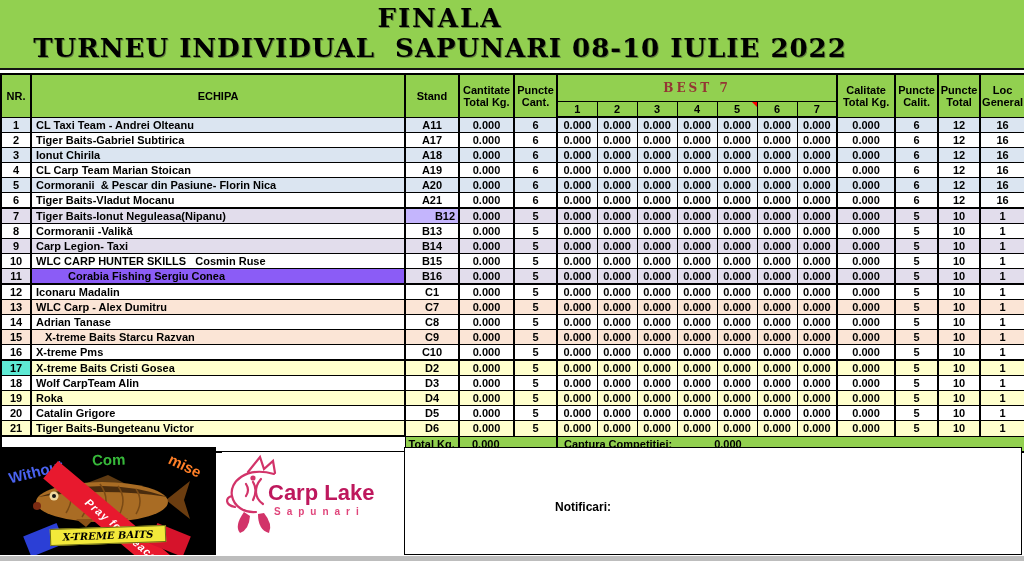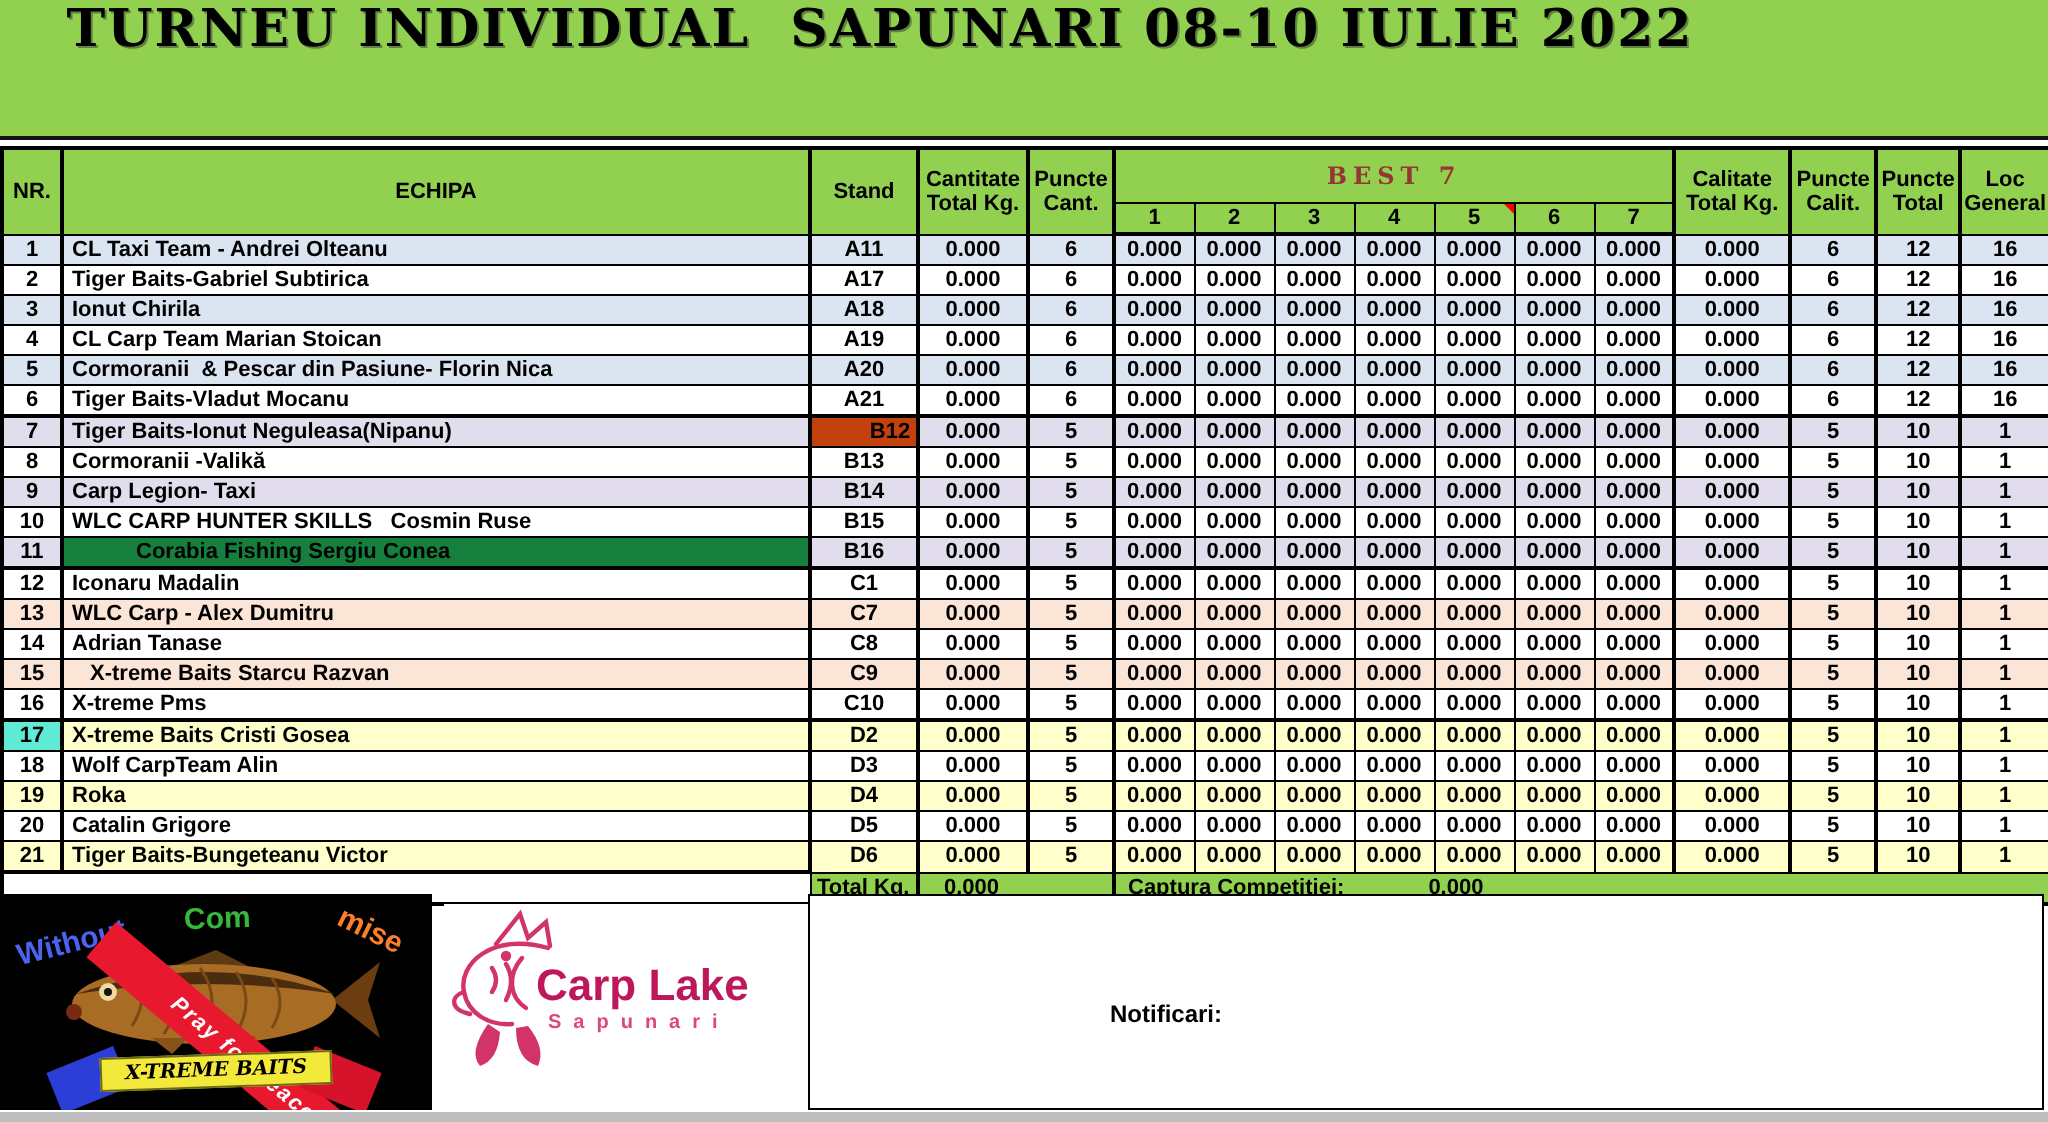--- a/index.html
+++ b/index.html
@@ -79,20 +79,21 @@
                 font:bold 12px "Liberation Sans", sans-serif; color:#000; }
   .bottom-strip { position:absolute; left:0; top:556px; width:1024px; height:5px; background:#BDBDBD; }
 </style>
 </head>
 <body>
 
 <div class="page">
 
   <div class="title-band">
     <div class="title-inner">
+      <div class="t1">FINALA</div>
       <div class="t2">TURNEU INDIVIDUAL  SAPUNARI 08-10 IULIE 2022</div>
     </div>
   </div>
 
   <table>
     <colgroup>
       <col style="width:30px">
         <col style="width:374px">
         <col style="width:54px">
       <col style="width:55px">
@@ -237,21 +238,21 @@
           <td class="c-b6">0.000</td>
           <td class="c-b7">0.000</td>
           <td class="c-cal">0.000</td>
           <td class="c-pcal">6</td>
           <td class="c-pt">12</td>
           <td class="c-lg">16</td>
         </tr>
         <tr class="gs">
           <td class="c-nr" style="background: rgb(226, 221, 236);">7</td>
           <td class="c-echipa" style="background: rgb(226, 221, 236);">Tiger Baits-Ionut Neguleasa(Nipanu)</td>
-          <td class="c-stand" style="background: #c2410c; padding-left: 26px;">B12</td>
+          <td class="c-stand" style="background: #c4b5fd; padding-left: 26px;">B12</td>
           <td class="c-cant" style="background: rgb(226, 221, 236);">0.000</td>
           <td class="c-pc" style="background: rgb(226, 221, 236);">5</td>
           <td class="c-b1" style="background: rgb(226, 221, 236);">0.000</td>
           <td class="c-b2" style="background: rgb(226, 221, 236);">0.000</td>
           <td class="c-b3" style="background: rgb(226, 221, 236);">0.000</td>
           <td class="c-b4" style="background: rgb(226, 221, 236);">0.000</td>
           <td class="c-b5" style="background: rgb(226, 221, 236);">0.000</td>
           <td class="c-b6" style="background: rgb(226, 221, 236);">0.000</td>
           <td class="c-b7" style="background: rgb(226, 221, 236);">0.000</td>
           <td class="c-cal" style="background: rgb(226, 221, 236);">0.000</td>
@@ -308,21 +309,21 @@
           <td class="c-b5">0.000</td>
           <td class="c-b6">0.000</td>
           <td class="c-b7">0.000</td>
           <td class="c-cal">0.000</td>
           <td class="c-pcal">5</td>
           <td class="c-pt">10</td>
           <td class="c-lg">1</td>
         </tr>
         <tr>
           <td class="c-nr" style="background: rgb(226, 221, 236);">11</td>
-          <td class="c-echipa" style="background: #15803d; padding-left: 36px;">Corabia Fishing Sergiu Conea</td>
+          <td class="c-echipa" style="background: #8b5cf6; padding-left: 36px;">Corabia Fishing Sergiu Conea</td>
           <td class="c-stand" style="background: rgb(226, 221, 236);">B16</td>
           <td class="c-cant" style="background: rgb(226, 221, 236);">0.000</td>
           <td class="c-pc" style="background: rgb(226, 221, 236);">5</td>
           <td class="c-b1" style="background: rgb(226, 221, 236);">0.000</td>
           <td class="c-b2" style="background: rgb(226, 221, 236);">0.000</td>
           <td class="c-b3" style="background: rgb(226, 221, 236);">0.000</td>
           <td class="c-b4" style="background: rgb(226, 221, 236);">0.000</td>
           <td class="c-b5" style="background: rgb(226, 221, 236);">0.000</td>
           <td class="c-b6" style="background: rgb(226, 221, 236);">0.000</td>
           <td class="c-b7" style="background: rgb(226, 221, 236);">0.000</td>

